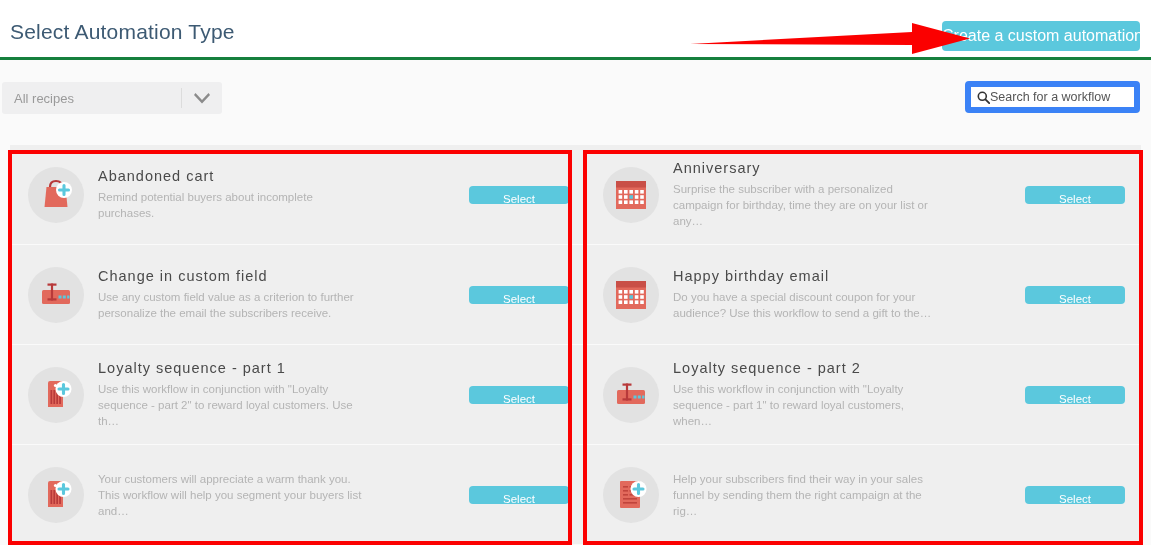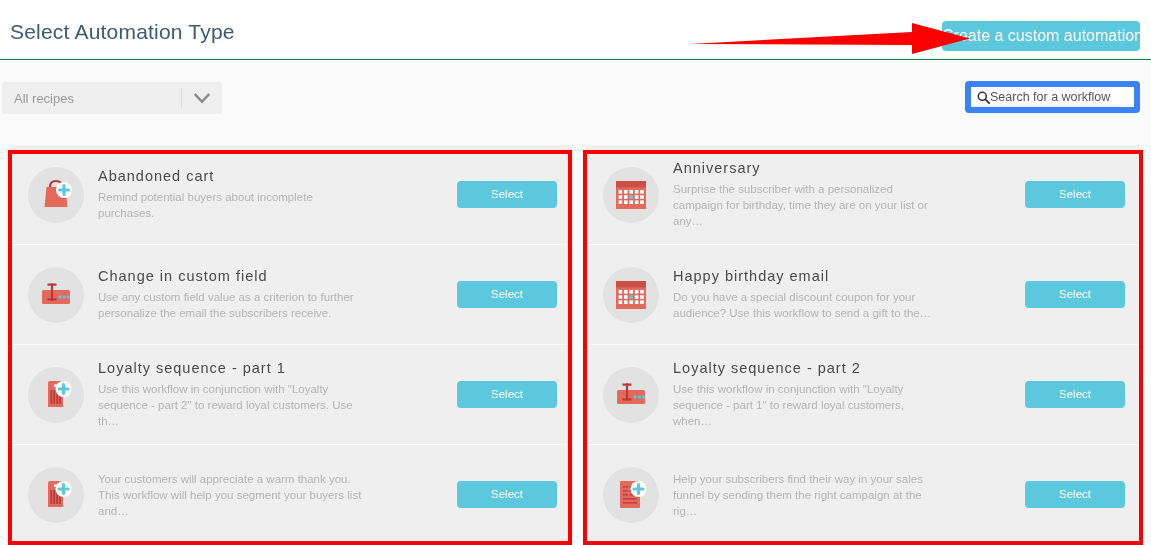--- a/index.html
+++ b/index.html
@@ -8,21 +8,21 @@
     background: #fafafa;
     font-family: "Liberation Sans", sans-serif;
     overflow: hidden;
   }
 
   
   .header {
     position: relative;
     height: 60px;
     background: #ffffff;
-    border-bottom: 1px solid #15803d;
+    border-bottom: 3px solid #15803d;
   }
   .page-title {
     position: absolute;
     left: 10px; top: 20px;
     font-size: 21px;
     font-weight: 400;
     color: #3d5a73;
     letter-spacing: .2px;
   }
   .btn-create {
@@ -99,21 +99,21 @@
     color: #555;
     padding: 0;
   }
   .search-box input::placeholder { color: #555; }
 
   
   .columns {
     position: relative;
     display: flex;
     padding: 0 10px;
-    gap: 12px;
+    gap: 0;
   }
   .column {
     position: relative;
     flex: 1;
     min-width: 0;
   }
   .col-right { flex: 0 0 556px; }
 
   .card {
     position: relative;
@@ -149,21 +149,21 @@
     white-space: nowrap;
   }
   .card-desc {
     font-size: 11.5px;
     line-height: 16px;
     color: #b4b4b4;
     max-width: 270px;
   }
   .btn-select {
     flex: 0 0 100px;
-    height: 27px;
+    height: 18px;
     margin-right: 16px;
     background: #5bc8dd;
     border: none; border-radius: 4px;
     color: #ffffff;
     font-family: "Liberation Sans", sans-serif;
     font-size: 11.5px;
     line-height: 27px;
     text-align: center;
     cursor: pointer;
   }

